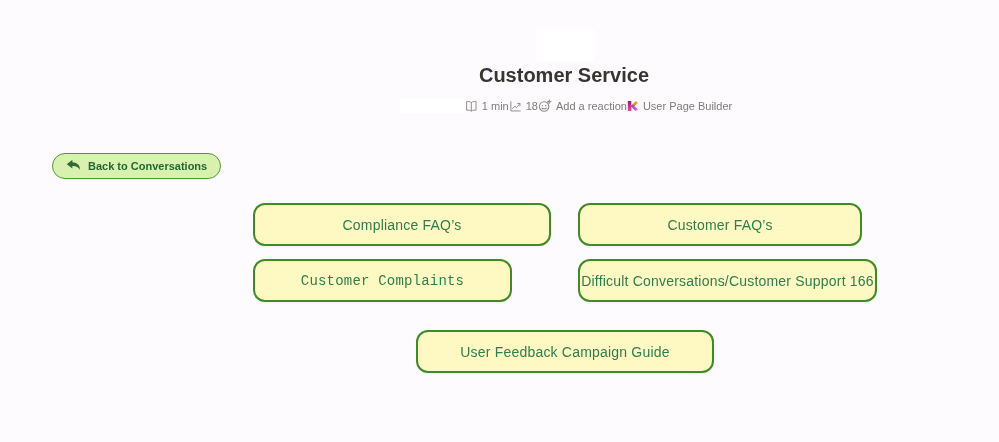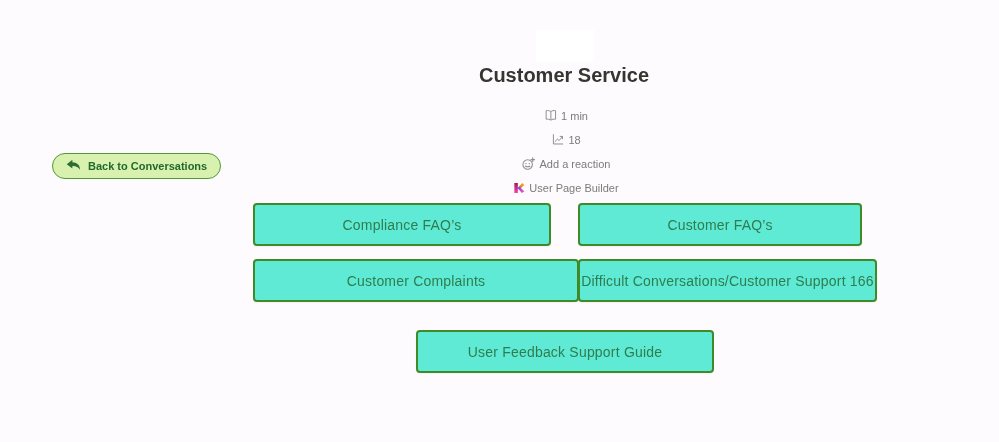--- a/index.html
+++ b/index.html
@@ -5,40 +5,40 @@
   html,body{margin:0;padding:0;background:#fdfbfe;}
   .page{position:relative;width:999px;height:442px;overflow:hidden;
         font-family:"Liberation Sans",sans-serif;background:#fdfbfe;}
 
   .redacted-icon{position:absolute;left:536px;top:30px;width:58px;height:32px;background:#ffffff;}
 
   .title{position:absolute;top:64px;left:564px;transform:translateX(-50%);
          margin:0;font-size:20px;font-weight:600;color:#37352f;white-space:nowrap;}
 
   .meta-row{position:absolute;top:98px;left:566px;transform:translateX(-50%);
-            display:flex;align-items:center;gap:11px;height:16px;
-            color:#7d7c78;font-size:11px;flex-direction:column;}
+            display:flex;align-items:center;height:16px;
+            color:#7d7c78;font-size:11px;}
   .redacted-author{display:inline-block;width:65px;height:14px;background:#ffffff;}
   .meta-item{display:flex;align-items:center;gap:4px;white-space:nowrap;background:none;border:none;
              color:#7d7c78;font-size:11px;font-family:"Liberation Sans",sans-serif;padding:0;}
   .meta-item.clickable{cursor:pointer;}
   .meta-item svg{display:block;}
 
   .back-pill{position:absolute;left:52px;top:153px;height:26px;padding:0 13px;
              border-radius:13px;background:#d9f1ae;border:1.5px solid #4f9a37;
              color:#20682f;font-size:11px;font-weight:600;display:flex;align-items:center;gap:7px;
              cursor:pointer;font-family:"Liberation Sans",sans-serif;white-space:nowrap;}
 
-  .nav-btn{position:absolute;height:43px;border-radius:4px;background:#5eead4;
+  .nav-btn{position:absolute;height:43px;border-radius:12px;background:#fef9c3;
            border:2px solid #418a28;color:#2f7d4f;font-size:14px;
            font-family:"Liberation Sans",sans-serif;letter-spacing:.2px;cursor:pointer;
            white-space:nowrap;padding:0;box-shadow:0 1px 2px rgba(0,0,0,.05);}
   #b1{left:253px;top:203px;width:298px;}
   #b2{left:578px;top:203px;width:284px;}
-  #b3{left:253px;top:259px;width:326px;}
+  #b3{left:253px;top:259px;width:259px;font-family:Liberation Mono, monospace;}
   #b4{left:578px;top:259px;width:299px;}
   #b5{left:416px;top:330px;width:298px;}
 </style>
 </head>
 <body>
 
 <div class="page">
 
   <div class="redacted-icon"></div>
 
@@ -114,15 +114,15 @@
         <path d="M8.5 1 L1 7 L8.5 12.6 V9.3 C13.2 9.1 16.2 10.6 18.6 14.4 C18.8 8 14.3 4.6 8.5 4.4 Z" fill="#2d6d33"></path>
       </svg>
     </span>
     <span>Back to Conversations</span>
   </button>
 
   <button id="b1" class="nav-btn">Compliance FAQ’s</button>
   <button id="b2" class="nav-btn">Customer FAQ’s</button>
   <button id="b3" class="nav-btn">Customer Complaints</button>
   <button id="b4" class="nav-btn">Difficult Conversations/Customer Support 166</button>
-  <button id="b5" class="nav-btn">User Feedback Support Guide</button>
+  <button id="b5" class="nav-btn">User Feedback Campaign Guide</button>
 
 </div>
 
 </body></html>

